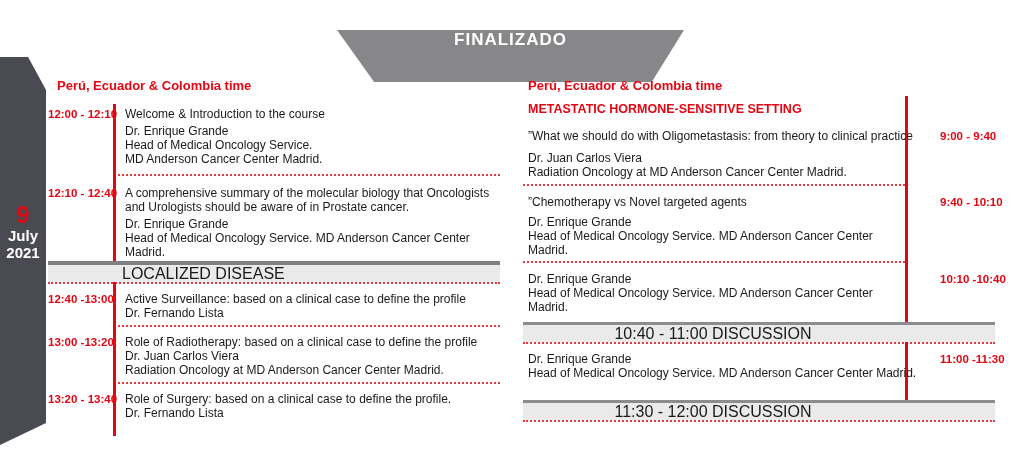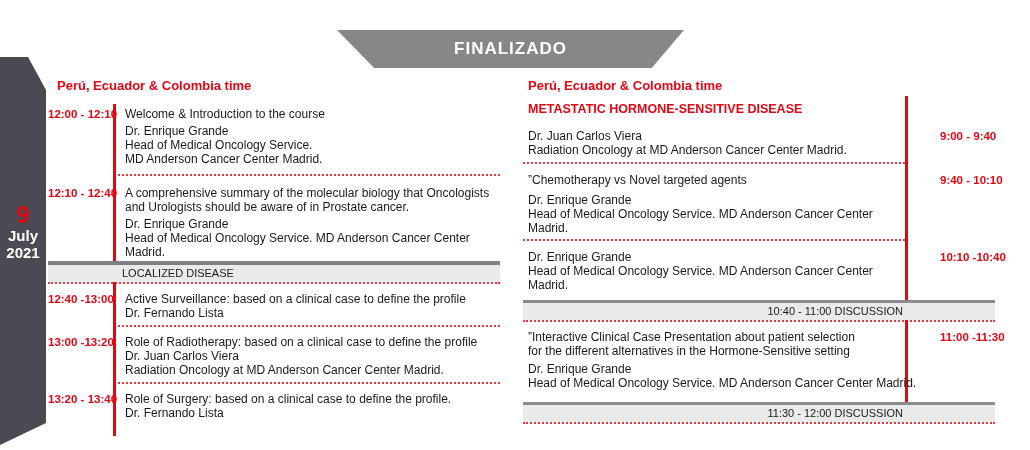--- a/index.html
+++ b/index.html
@@ -2,24 +2,24 @@
 <html><head>
 <meta charset="utf-8">
 <style>
   html,body{margin:0;padding:0;background:#ffffff;}
   body{
     position:relative;width:1030px;height:450px;overflow:hidden;
     font-family:"Liberation Sans","DejaVu Sans",sans-serif;color:#1a1a1a;
   }
   
   .banner{
-    position:absolute;left:337px;top:30px;width:347px;height:38px;
+    position:absolute;left:337px;top:30px;width:347px;height:52px;
     background:#87878a;
     clip-path:polygon(0 0,100% 0,90.7% 100%,10.7% 100%);
-    display:flex;align-items:center;justify-content:center;
+    display:flex;justify-content:center;
   }
   .banner-label{color:#ffffff;font-weight:bold;font-size:17px;letter-spacing:1px;}
   
   .panel{
     position:absolute;top:57px;width:46px;height:388px;background:#4a4a52;
     z-index:5;text-align:center;box-sizing:border-box;
   }
   .panel-left{left:0;clip-path:polygon(0 0,61% 0,100% 8.5%,100% 94.3%,0 100%);padding-top:146px;}
   .panel-right{left:1035px;clip-path:polygon(0 8.5%,39% 0,100% 0,100% 100%,0 94.3%);padding-top:158px;}
   .panel .day{color:#e30613;font-weight:bold;font-size:23px;line-height:24px;}
@@ -47,25 +47,25 @@
   .speaker{font-size:12px;line-height:14px;}
   .aff{font-size:12px;line-height:14px;white-space:pre-line;}
   .mb3{margin-bottom:3px;} .mb4{margin-bottom:4px;} .mb6{margin-bottom:6px;} .mb8{margin-bottom:8px;}
   
   .dotsep{border-top:2px dotted rgba(227,6,19,.8);height:0;}
   .sep-left{margin:8px 0 0 65px;}
   .sep-right{margin:5px 90px 0 0;}
   .sep-full{margin:0;}
   
   .graybar{
-    background:#eaeaeb;height:17px;line-height:17px;font-size:11px;color:#1a1a1a;
+    background:#eaeaeb;height:17px;line-height:17px;font-size:16px;color:#1a1a1a;
     position:relative;z-index:2;box-sizing:content-box;
   }
   .localized-bar{border-top:4px solid #808084;margin-top:2px;padding-left:74px;}
-  .discussion-bar{border-top:3px solid #8c8c8e;text-align:right;padding-right:92px;}
+  .discussion-bar{border-top:3px solid #8c8c8e;text-align:center;padding-right:92px;}
   
   .mt8{margin-top:8px;} .mt9{margin-top:9px;gap:41px;} .mt10{margin-top:10px;}
   .mt13{margin-top:13px;} .mt14{margin-top:14px;}
 </style>
 </head>
 <body>
 
 <div class="banner">
   <span class="banner-label">FINALIZADO</span>
 </div>
@@ -140,24 +140,25 @@
       <div class="speaker">Dr. Fernando Lista</div>
 
     </div>
   </div>
 </div>
 
 <div class="col col-right">
   <div class="vline vline-right"></div>
 
   <div class="tz-header">Perú, Ecuador &amp; Colombia time</div>
-  <div class="section-header">METASTATIC HORMONE-SENSITIVE DISEASE</div>
+  <div class="section-header">METASTATIC HORMONE-SENSITIVE SETTING</div>
 
   <div class="srow mt13">
     <div class="scontent">
+      <div class="stitle mb8">”What we should do with Oligometastasis: from theory to clinical practice</div>
       <div class="speaker">Dr. Juan Carlos Viera</div>
       <div class="aff">Radiation Oncology at MD Anderson Cancer Center Madrid.</div>
     </div>
     <div class="time">9:00 - 9:40</div>
   </div>
 
   <div class="dotsep sep-right"></div>
 
   <div class="srow mt9">
     <div class="scontent">
@@ -176,23 +177,21 @@
       <div class="aff">Head of Medical Oncology Service. MD Anderson Cancer Center Madrid.</div>
     </div>
     <div class="time">10:10 -10:40</div>
   </div>
 
   <div class="graybar discussion-bar mt8">10:40 - 11:00  DISCUSSION</div>
   <div class="dotsep sep-full"></div>
 
   <div class="srow mt8">
     <div class="scontent">
-      <div class="stitle mb4">”Interactive Clinical Case Presentation about patient selection
-for the different alternatives in the Hormone-Sensitive setting</div>
       <div class="speaker">Dr. Enrique Grande</div>
       <div class="aff">Head of Medical Oncology Service. MD Anderson Cancer Center Madrid.</div>
     </div>
     <div class="time">11:00 -11:30</div>
   </div>
 
-  <div class="graybar discussion-bar" style="margin-top:12px;">11:30 - 12:00  DISCUSSION</div>
+  <div class="graybar discussion-bar" style="margin-top:20px;">11:30 - 12:00  DISCUSSION</div>
   <div class="dotsep sep-full"></div>
 </div>
 
 </body></html>

